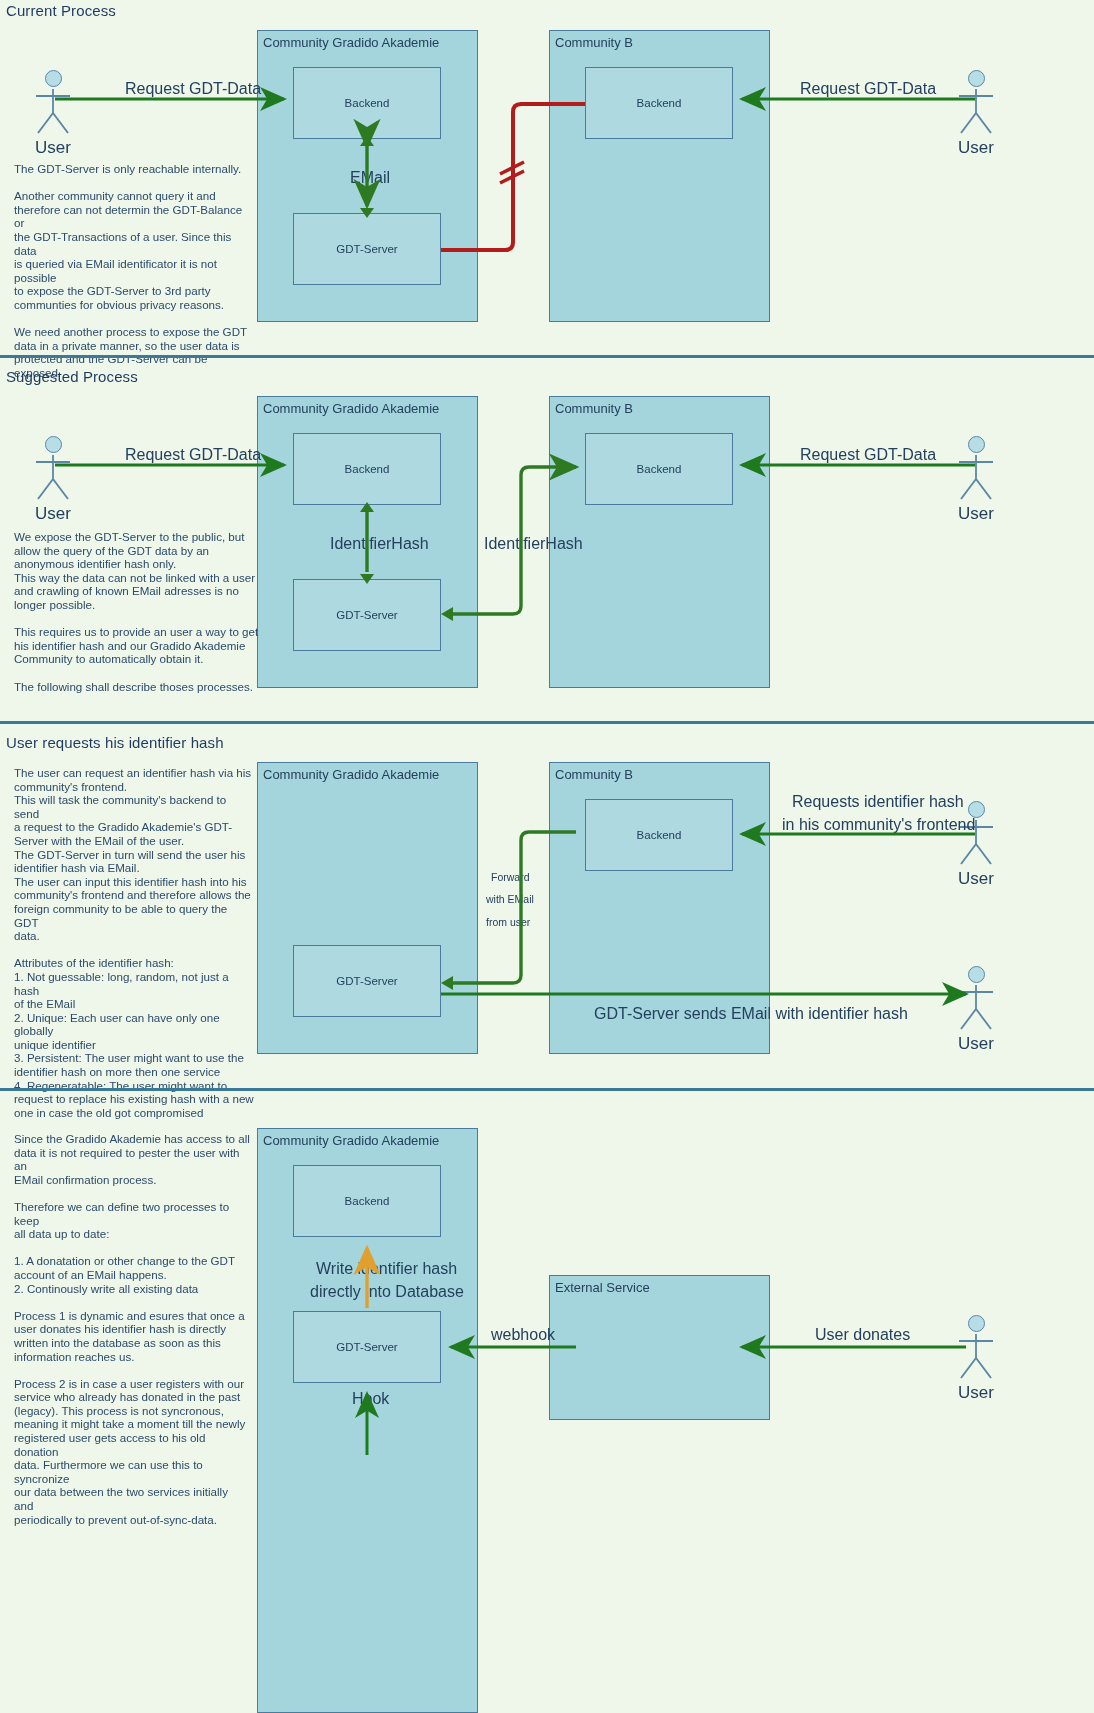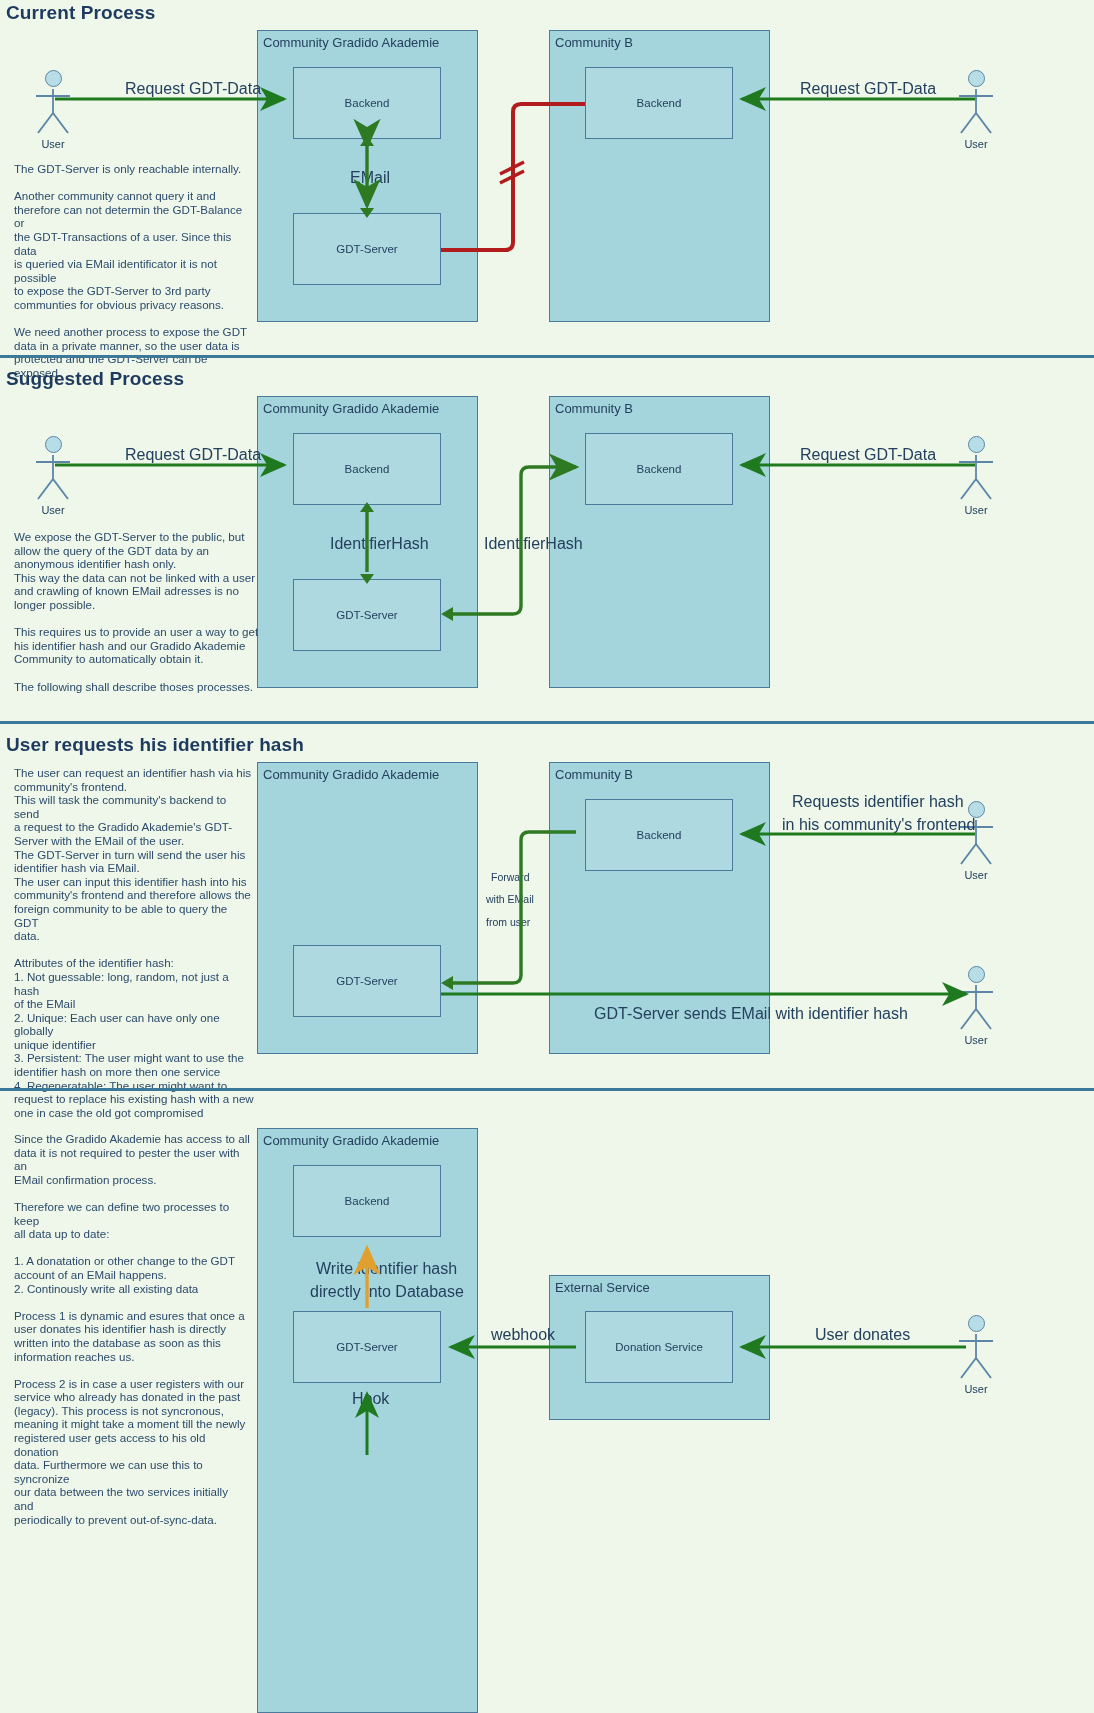--- a/index.html
+++ b/index.html
@@ -8,22 +8,22 @@
     width: 1094px;
     background: #eef7e9;
     font-family: "Liberation Sans", sans-serif;
     color: #24405e;
     position: relative;
   }
   .page { position: relative; width:1094px; height:1713px; background:#eef7e9; overflow:hidden; }
 
   .section-title {
     position:absolute;
-    font-size: 19px;
-    font-weight: bold;
+    font-size: 15px;
+    font-weight: normal;
     color: #1e3a5f;
     letter-spacing: .1px;
     white-space: nowrap;
   }
   .divider {
     position:absolute;
     left:0; width:1094px; height:3px;
     background:#3c7898;
   }
   .note {
@@ -60,21 +60,21 @@
 
   
   .actor { position:absolute; width:58px; }
   .actor .head {
     width:17px;height:17px;border-radius:50%;
     border:1.6px solid #5b86a8;background:#b7dde6;
     margin:0 auto;
   }
   .actor svg { display:block; margin:0 auto; }
   .actor .name {
-    text-align:center;font-size:11px;color:#24405e;margin-top:1px;
+    text-align:center;font-size:17px;color:#24405e;margin-top:1px;
   }
 
   .edge-label {
     position:absolute;
     font-size:16px;
     color:#24405e;
     white-space:nowrap;
   }
   .edge-label.small { font-size:10.5px; }
 
@@ -294,23 +294,20 @@
   </div>
   <div class="node" style="left:293px; top:1165px; width:148px; height:72px;">
     <span>Backend</span>
   </div>
   <div class="node" style="left:293px; top:1311px; width:148px; height:72px;">
     <span>GDT-Server</span>
   </div>
 
   <div class="community" style="left:549px; top:1275px; width:221px; height:145px;">
     <span class="c-label">External Service</span>
-  </div>
-  <div class="node" style="left:585px; top:1311px; width:148px; height:72px;">
-    <span>Donation Service</span>
   </div>
 
   <div class="actor" style="left:947px; top:1315px;">
     <div class="head"></div>
     <svg width="58" height="50" viewBox="0 0 58 50">
       <g stroke="#5b86a8" stroke-width="1.8" fill="none">
         <line x1="29" y1="2" x2="29" y2="26"></line>
         <line x1="12" y1="9" x2="46" y2="9"></line>
         <line x1="29" y1="26" x2="14" y2="46"></line>
         <line x1="29" y1="26" x2="44" y2="46"></line>

